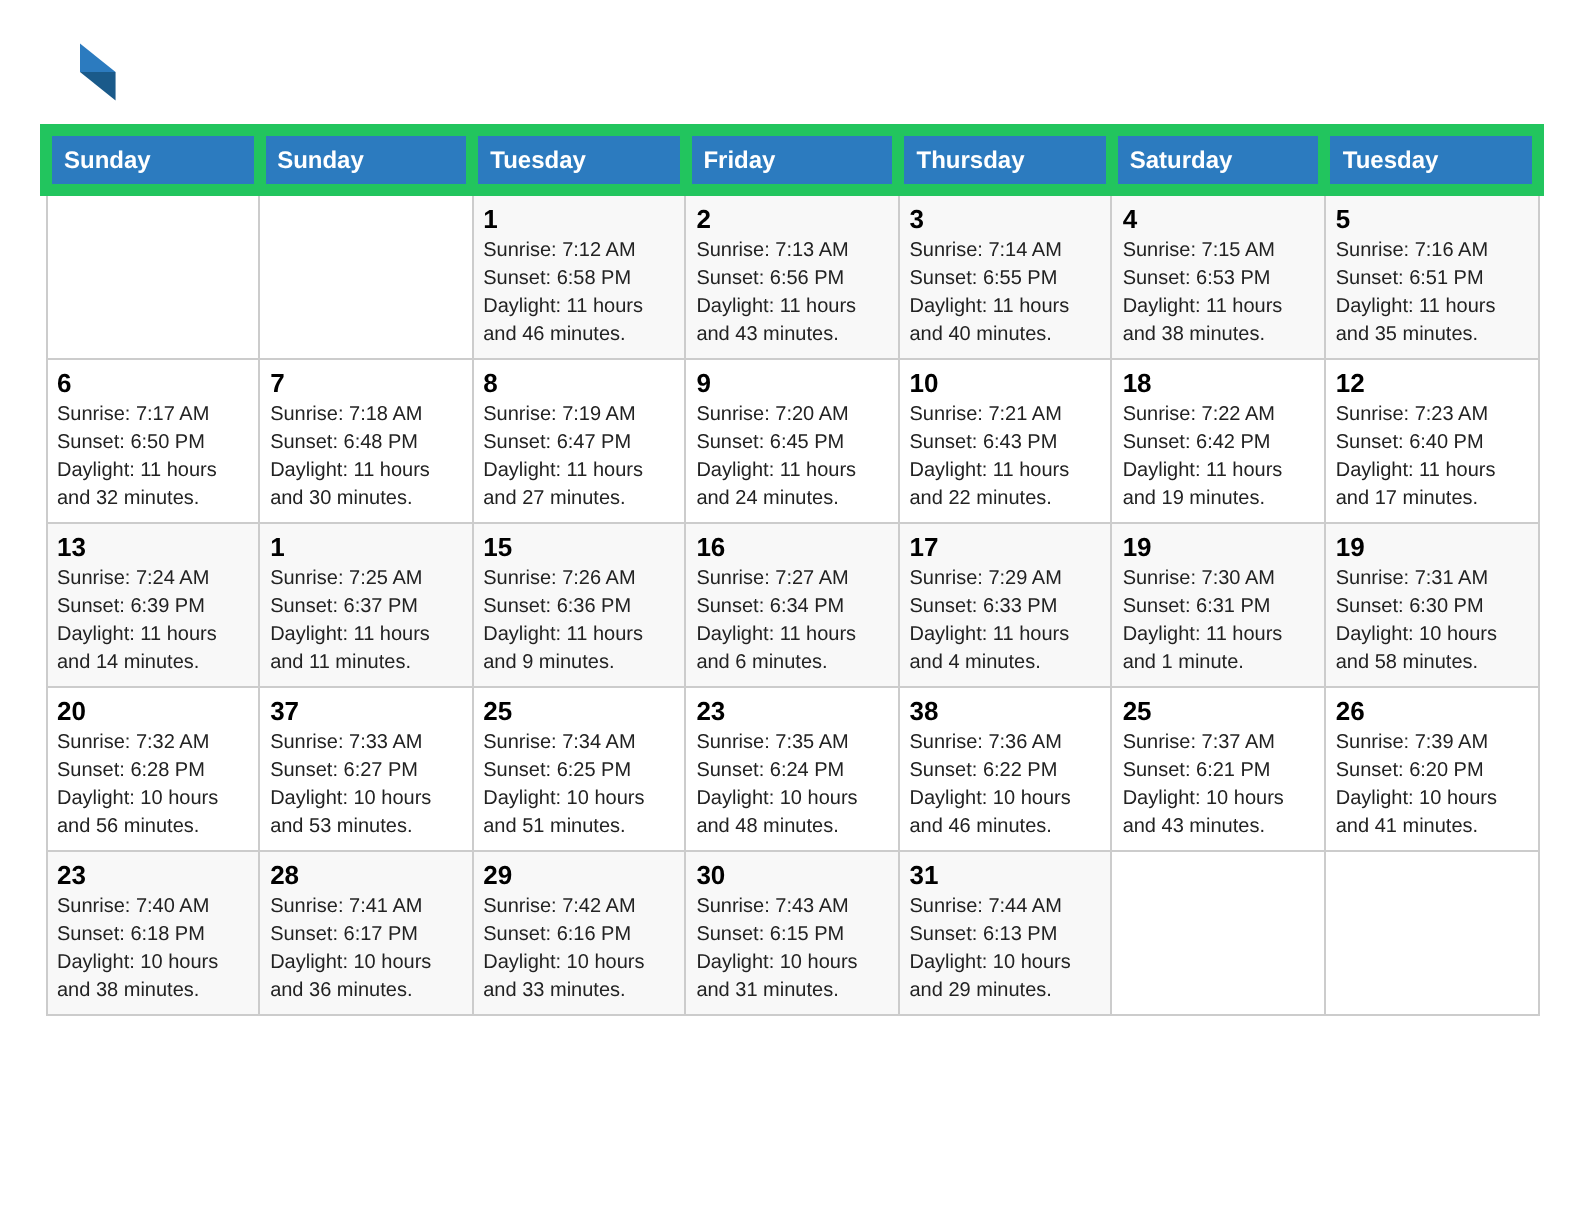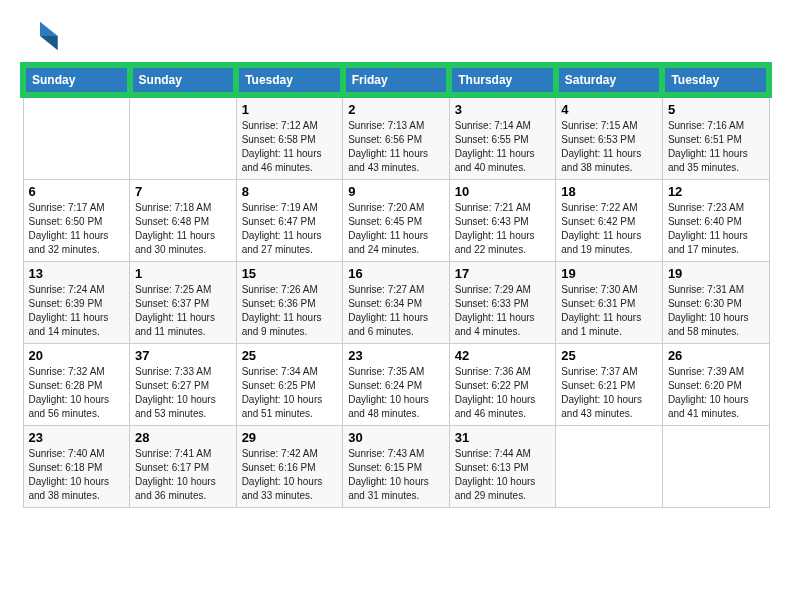--- a/index.html
+++ b/index.html
@@ -209,21 +209,21 @@
         </td>
         <td>
           <span class="day-num">25</span>
           <div class="day-info">Sunrise: 7:34 AM<br>Sunset: 6:25 PM<br>Daylight: 10 hours and 51 minutes.</div>
         </td>
         <td>
           <span class="day-num">23</span>
           <div class="day-info">Sunrise: 7:35 AM<br>Sunset: 6:24 PM<br>Daylight: 10 hours and 48 minutes.</div>
         </td>
         <td>
-          <span class="day-num">42</span>
+          <span class="day-num">38</span>
           <div class="day-info">Sunrise: 7:36 AM<br>Sunset: 6:22 PM<br>Daylight: 10 hours and 46 minutes.</div>
         </td>
         <td>
           <span class="day-num">25</span>
           <div class="day-info">Sunrise: 7:37 AM<br>Sunset: 6:21 PM<br>Daylight: 10 hours and 43 minutes.</div>
         </td>
         <td>
           <span class="day-num">26</span>
           <div class="day-info">Sunrise: 7:39 AM<br>Sunset: 6:20 PM<br>Daylight: 10 hours and 41 minutes.</div>
         </td>

